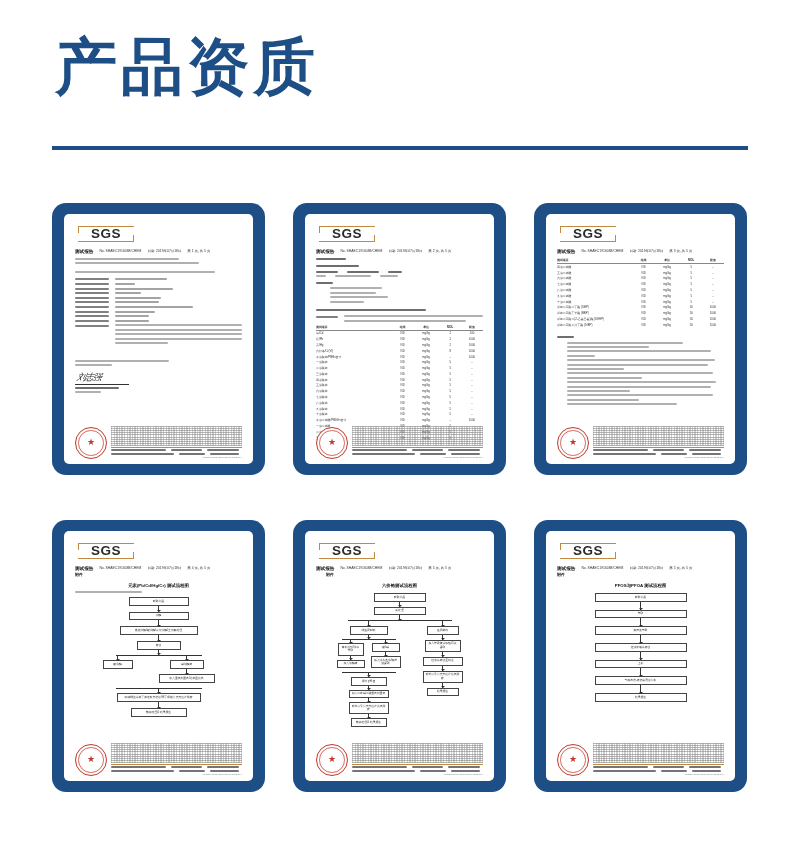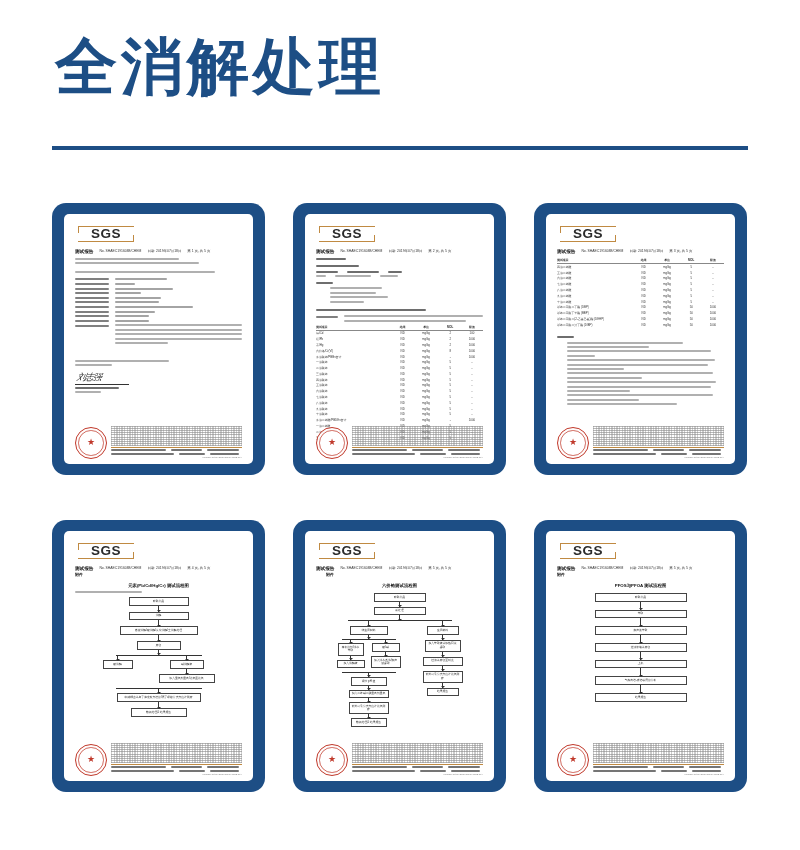--- a/index.html
+++ b/index.html
@@ -171,21 +171,21 @@
   .fp-tail{
     font-size:2.4px;color:#777;text-align:right;margin-top:1.5px;
   }
   .note-para{margin-top:4px;}
 </style>
 </head>
 <body>
 
 <div class="page">
 
-  <div class="page-title">全消解处理</div>
+  <div class="page-title">产品资质</div>
   <div class="title-rule"></div>
 
   <div class="grid">
 
     <div class="card">
       <div class="doc">
 
         <div class="sgs">
           <span class="tick-l"></span>
             <span class="tick-r"></span>

